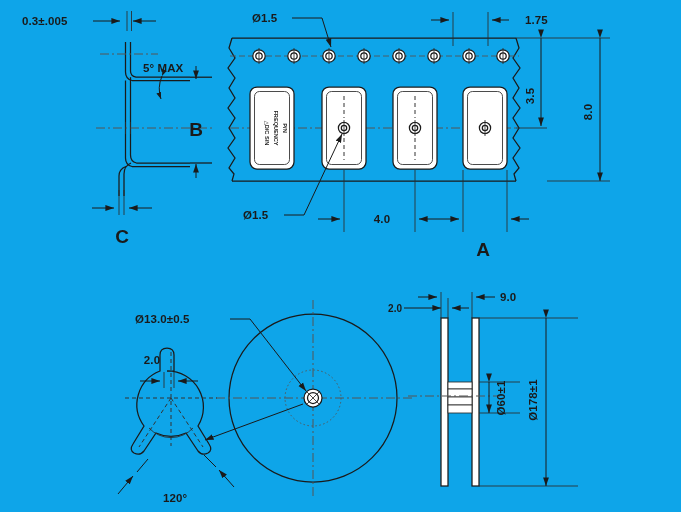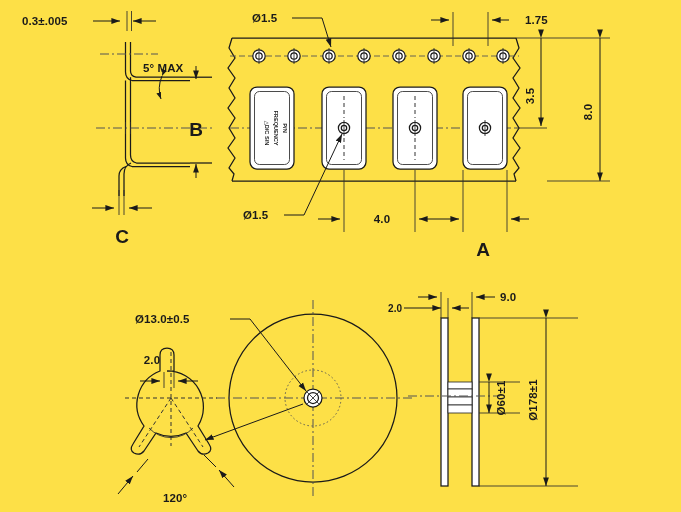--- a/index.html
+++ b/index.html
@@ -1,18 +1,18 @@
 <!DOCTYPE html>
 <html><head>
 <meta charset="utf-8">
 <style>
   html,body{margin:0;padding:0;background:#ffffff;}
   body{width:681px;height:512px;overflow:hidden;
        font-family:"Liberation Sans","DejaVu Sans",sans-serif;color:#1a1a1a;}
-  #sheet{position:relative;width:681px;height:512px;background:#fde047;}
+  #sheet{position:relative;width:681px;height:512px;background:#0ea5e9;}
   svg{display:block;}
   text{font-family:"Liberation Sans","DejaVu Sans",sans-serif;fill:#1a1a1a;}
   .dimtxt{font-size:11.5px;font-weight:bold;letter-spacing:.1px;}
   .dimtxt-sm{font-size:10px;font-weight:bold;}
   .lbl-big{font-size:19px;font-weight:bold;}
   .lbl-tiny{font-size:5.6px;font-weight:bold;}
   .ln-thin{stroke:#2b2b2b;fill:none;stroke-width:.85;}
   .ln-obj{stroke:#1a1a1a;fill:none;stroke-width:1.25;}
   .ln-dim{stroke:#1a1a1a;fill:none;stroke-width:1;}
   .ctr{stroke:#555;fill:none;stroke-width:1;stroke-dasharray:9 3 2 3;}

